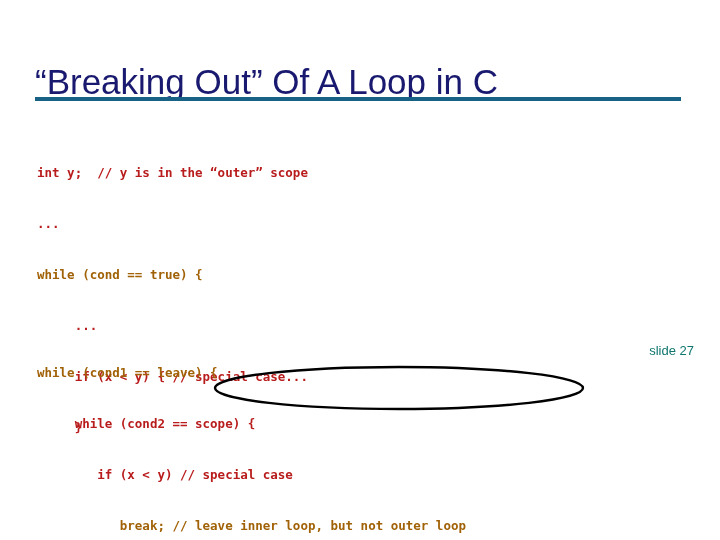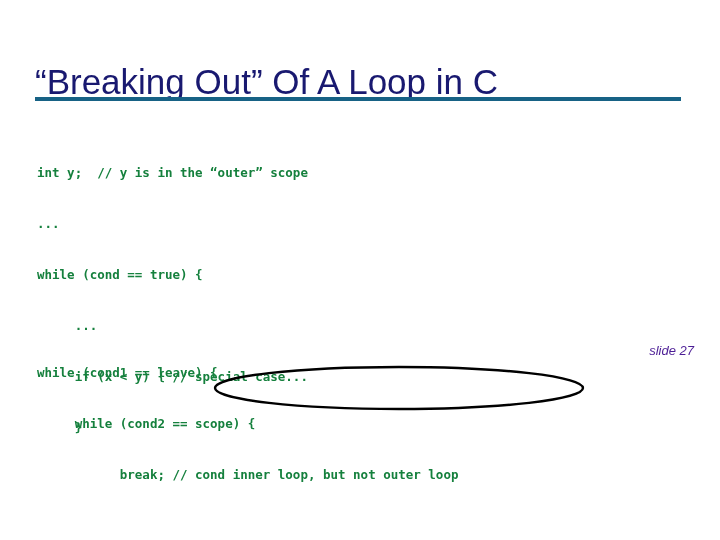--- a/index.html
+++ b/index.html
@@ -54,44 +54,43 @@
     white-space: pre;
   }
   #code-block-1 { left: 37px; top: 130px; }
   #code-block-2 { left: 37px; top: 330px; }
 
   .code-line {
     white-space: pre;
     display: block;
     height: 17px;
   }
-  .code-line.dim   { color: #15803d; }
-  .code-line.dark  { color: #15803d; }
+  .code-line.dim   { color: #b91c1c; }
+  .code-line.dark  { color: #a16207; }
 
   
   .ellipse-annotation {
     position: absolute;
     left: 213px;
     top: 364px;
     width: 372px;
     height: 48px;
     pointer-events: none;
   }
   .ellipse-annotation svg { display: block; }
 
   
   .slide-number {
     position: absolute;
     right: 26px;
     bottom: 22px;
     font-family: "Liberation Sans", sans-serif;
     font-size: 13px;
-    color: #4c1d95;
+    color: #0f766e;
     white-space: nowrap;
-    font-style: italic;
   }
 </style>
 </head>
 <body>
 
 <div class="slide">
 
   <h1 class="title">“Breaking Out” Of A Loop in C</h1>
 
   <div class="title-rule"></div>
@@ -103,21 +102,22 @@
     <span class="code-line dim">     ...</span>
     <span class="code-line dim">     if (x &lt; y) { // special case...</span>
     <span class="code-line dim">     }</span>
     
     
   </div>
 
   <div class="code-block" id="code-block-2">
     <span class="code-line dark">while (cond1 == leave) {</span>
     <span class="code-line dim">     while (cond2 == scope) {</span>
-    <span class="code-line dark">           break; // cond inner loop, but not outer loop</span>
+    <span class="code-line dim">        if (x &lt; y) // special case</span>
+    <span class="code-line dark">           break; // leave inner loop, but not outer loop</span>
     
     
     
     
   </div>
 
   <div class="ellipse-annotation">
     <svg width="372" height="48" viewBox="0 0 372 48" xmlns="http://www.w3.org/2000/svg">
       <ellipse cx="186" cy="24" rx="184" ry="21" fill="none" stroke="#000000" stroke-width="2.4"></ellipse>
     </svg>

